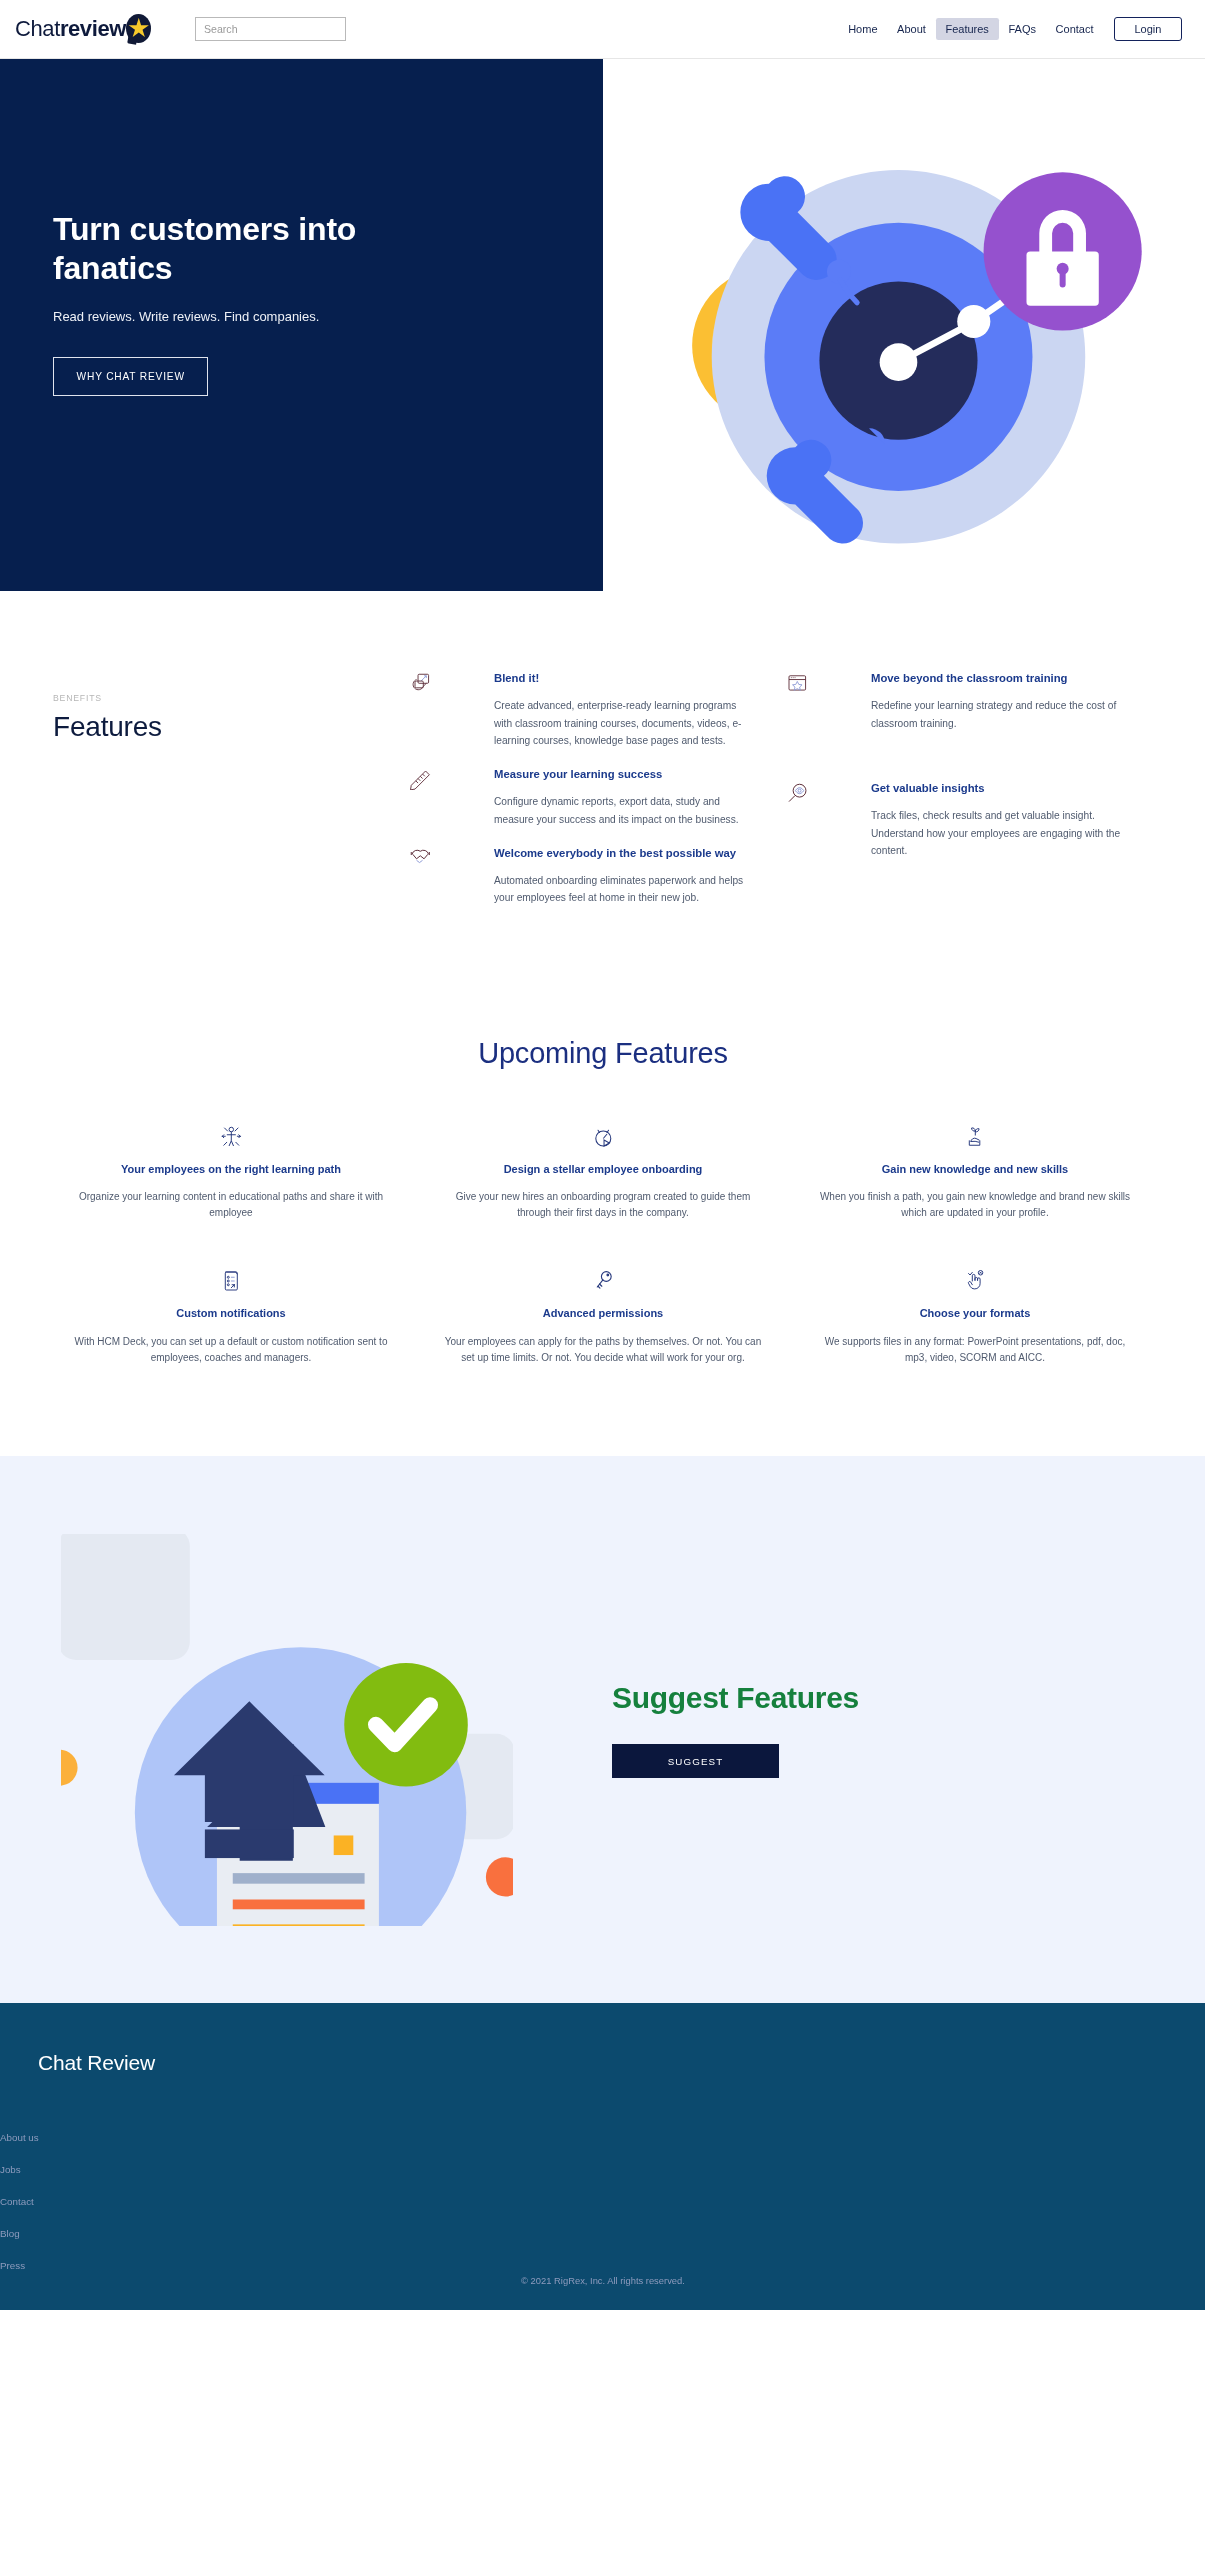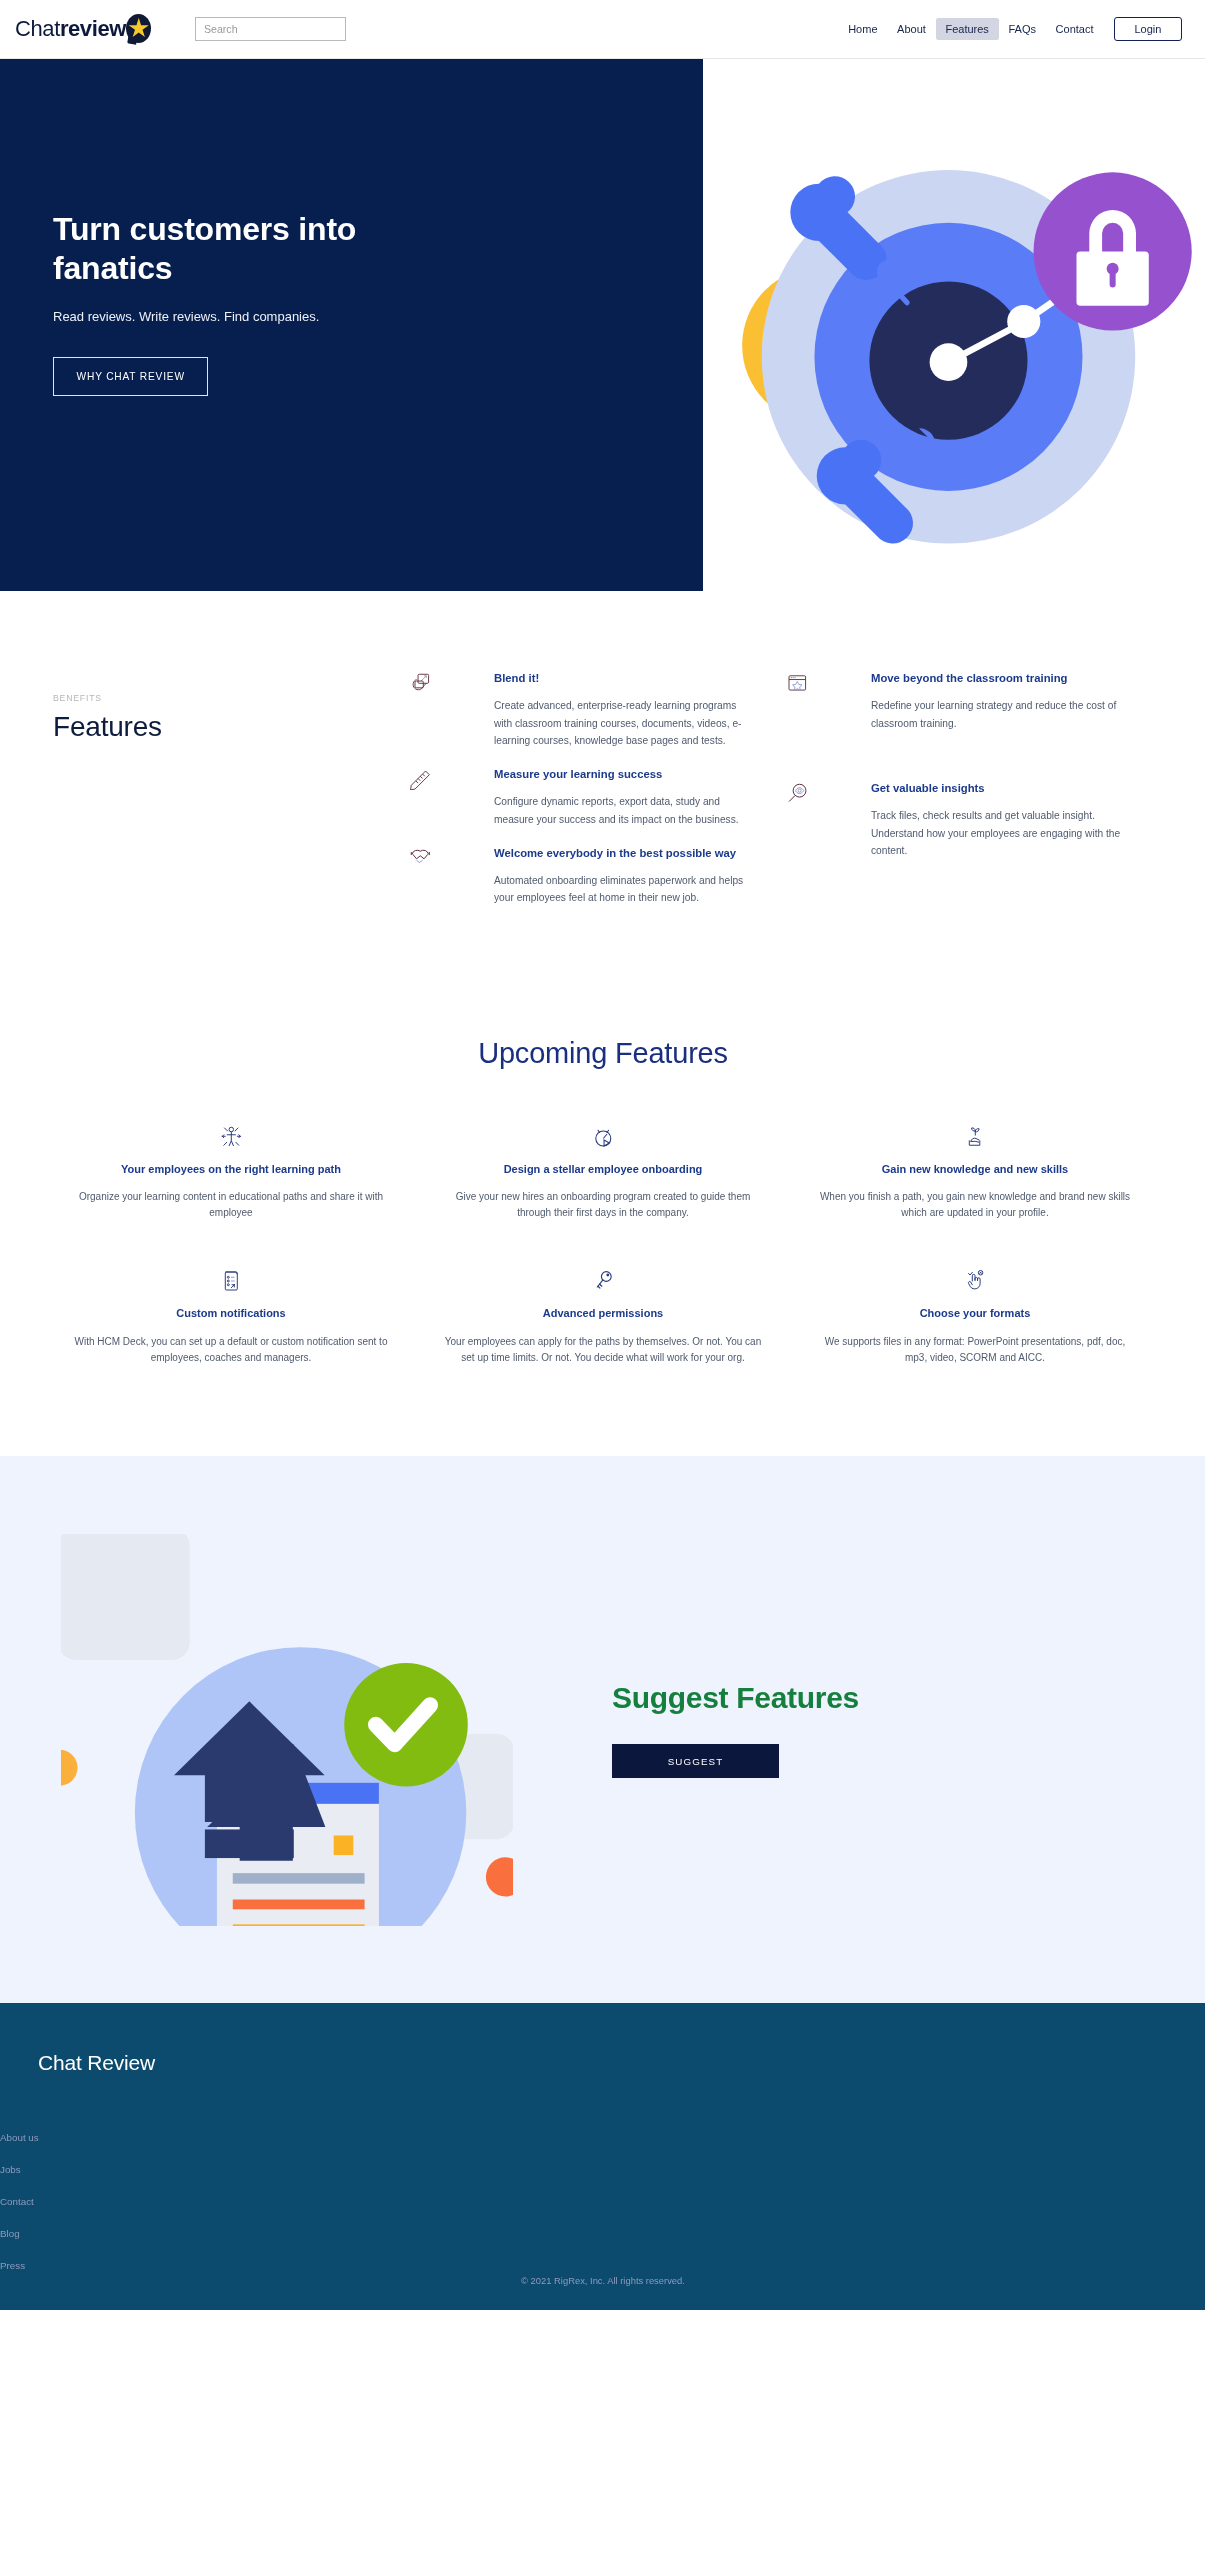--- a/index.html
+++ b/index.html
@@ -82,21 +82,21 @@
   .nav a.login {
     border: 1.5px solid #13225b;
     border-radius: 3px;
     padding: 5.3px 19.6px;
     margin-left: 10.6px;
   }
 
   
   .hero { display: flex; background: #ffffff; height: 532px; }
   .hero-left {
-    width: 703px;
+    width: 603px;
     background: #061f4e;
     padding: 151px 0 0 53px;
   }
   .hero-title {
     font-size: 32px;
     line-height: 1.22;
     font-weight: 700;
     color: #ffffff;
     max-width: 317px;
     letter-spacing: -0.2px;

